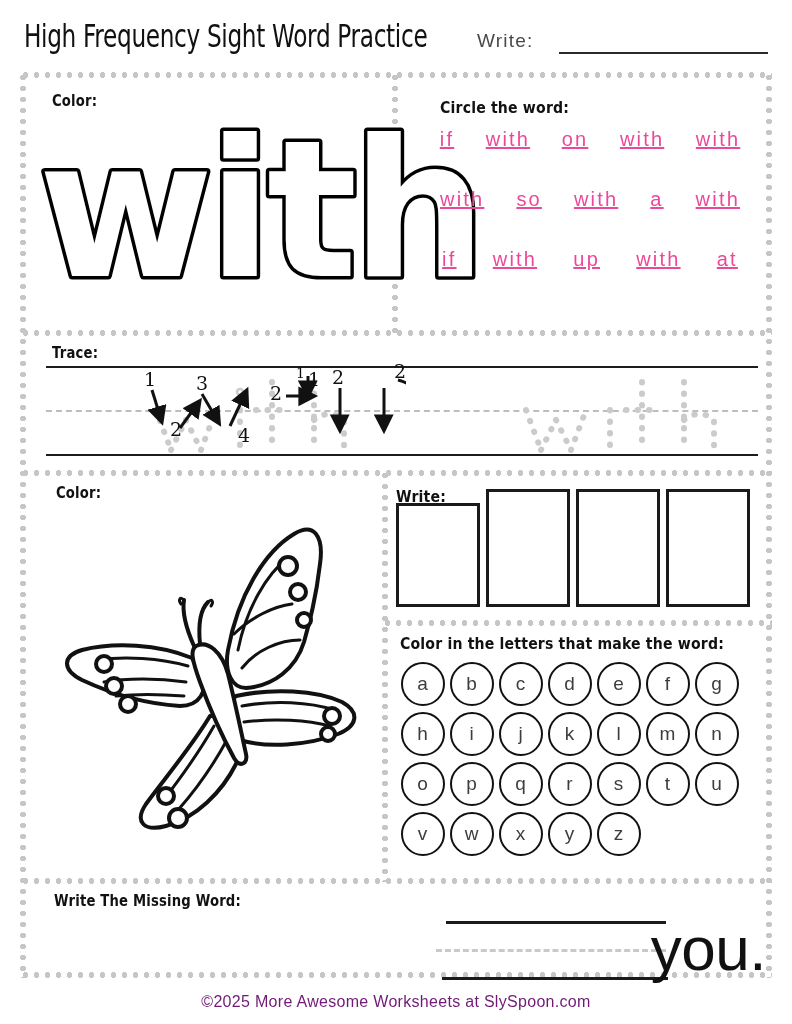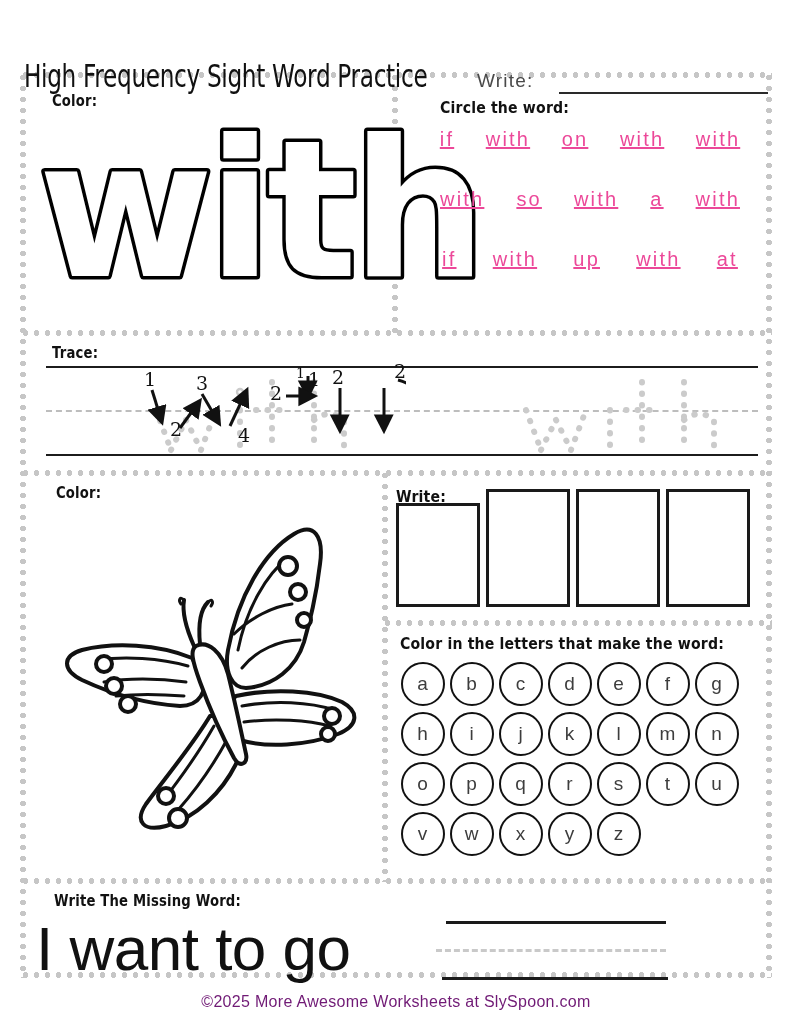--- a/index.html
+++ b/index.html
@@ -31,21 +31,21 @@
     background-image: radial-gradient(circle closest-side, #c6c6c6 98%, transparent 100%);
     background-size: 6px 11px;
     background-repeat: repeat-y;
     background-position: 0 0;
   }
 
   
   #header {
     position: absolute;
     left: 0; top: 0;
-    width: 652px; height: 70px; margin-top: 40px;
+    width: 652px; height: 70px;
   }
   #worksheet-title {
     position: absolute;
     left: 24px; top: 18px;
     font-family: "DejaVu Sans", sans-serif;
     font-size: 27px;
     font-weight: 400;
     letter-spacing: -0.4px;
     transform: scaleX(0.86) scaleY(1.18);
     transform-origin: left top;
@@ -524,21 +524,21 @@
         <div class="alpha-circle">y</div>
       </div>
     <div class="alpha-cell">
         <div class="alpha-circle">z</div>
       </div>
   </div>
 </div>
 
 <div class="sec-label" style="left:54px; top:892px;">Write The Missing Word:</div>
 <div id="sentence-wrap">
-  <div class="sentence-text" id="sent-left">I want to go</div>
   <div id="blank-slot">
     <div id="blank-top"></div>
     <div id="blank-mid"></div>
     <div id="blank-bottom"></div>
   </div>
+  <div class="sentence-text" id="sent-right">you.</div>
 </div>
 
 <div id="footer">©2025 More Awesome Worksheets at SlySpoon.com</div>
 
 </body></html>

